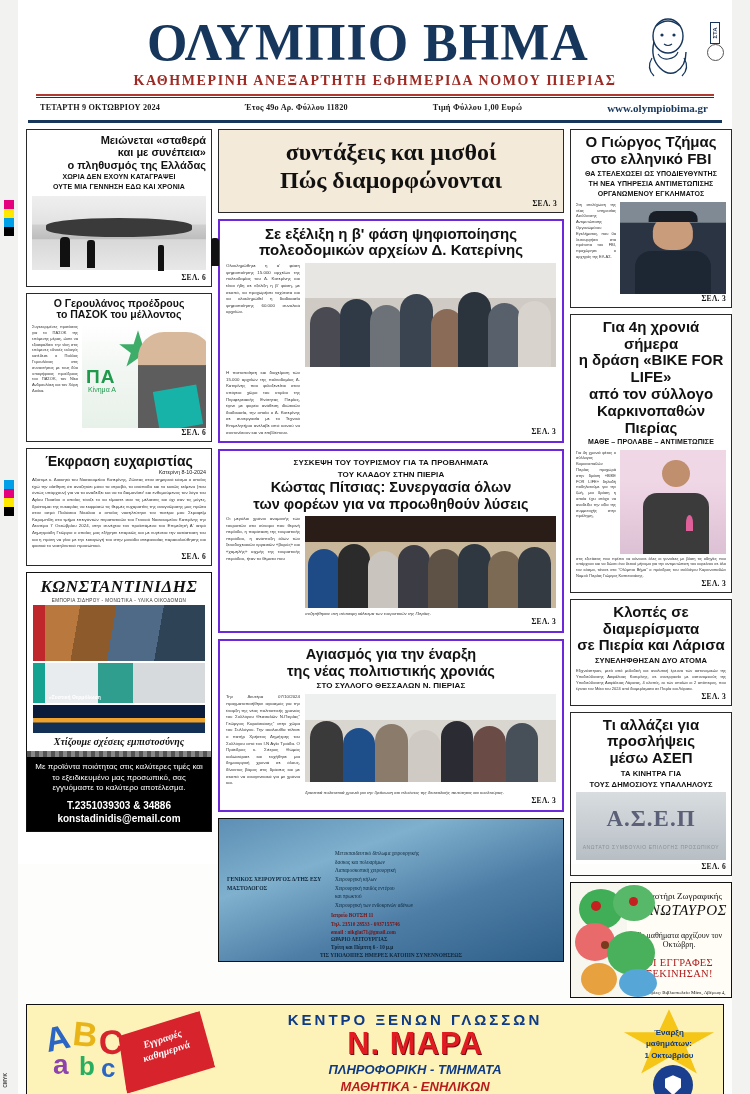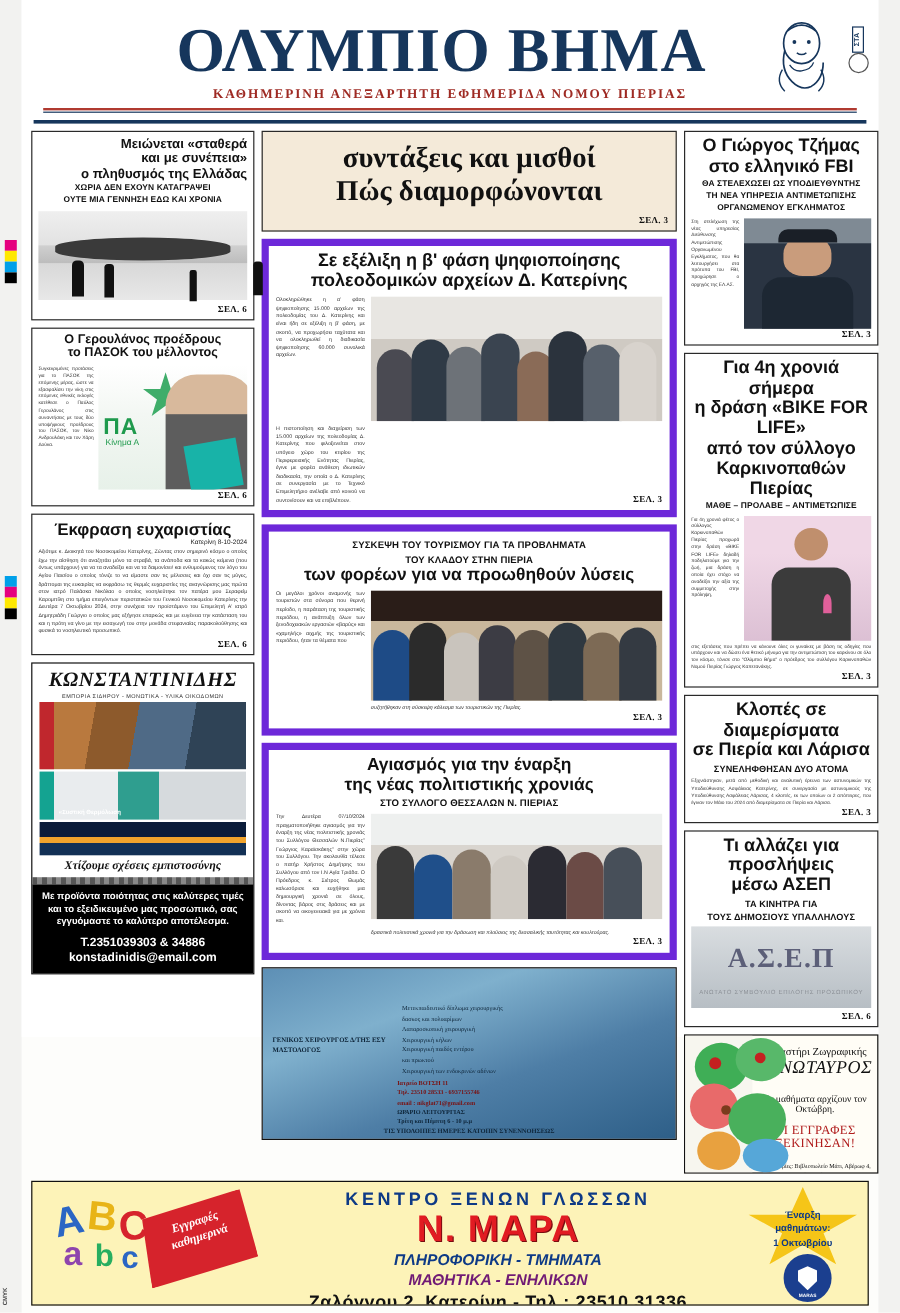--- a/index.html
+++ b/index.html
@@ -39,21 +39,21 @@
     font-weight: bold;
     font-size: 52px;
     letter-spacing: 1px;
     color: #16365c;
     line-height: 0.98;
     margin-left: -14px;
   }
   .masthead-sub {
     font-family: "Liberation Serif", serif;
     font-weight: bold;
-    font-size: 11px;
+    font-size: 14px;
     letter-spacing: 1.6px;
     color: #9e2a23;
     margin-top: 4px;
   }
   .masthead-rule {
     height: 2px; background: #b03a30; margin: 5px 10px 0 10px;
   }
   .masthead-rule2 { height: 1px; background: #16365c; margin: 1px 10px 0 10px; }
   .masthead-info {
     display: flex; justify-content: space-between; align-items: center;
@@ -214,42 +214,42 @@
     text-align: center; font-family: "Liberation Serif", serif;
     font-style: italic; font-weight: bold; font-size: 10px; color: #111;
     padding: 3px 0 4px 0;
   }
   .ad-kon-strip { height: 6px; background: repeating-linear-gradient(90deg,#555 0 4px,#888 4px 8px); }
   .ad-kon-body {
     background: #000; color: #fff; text-align: center;
     padding: 5px 4px 7px 4px;
   }
   .ad-kon-body .t1 {
-    font-family: "Liberation Sans", sans-serif; font-weight: bold;
+    font-family: "Liberation Sans", sans-serif; font-weight: normal;
     font-size: 8px; line-height: 1.35;
   }
   .ad-kon-body .t2 {
     font-family: "Liberation Sans", sans-serif; font-weight: bold;
     font-size: 10px; margin-top: 6px;
   }
   .ad-kon-body .t3 {
     font-family: "Liberation Sans", sans-serif; font-weight: bold;
     font-size: 10px; margin-top: 2px;
   }
   
   .lead-box {
     background: #f4ead9; border: 1px solid #2a2a2a;
     padding: 8px 6px 4px 6px; text-align: center;
   }
   .lead-box .t {
     font-family: "Liberation Serif", serif; font-weight: bold;
     font-size: 24px; color: #111; line-height: 1.18;
   }
   .lead-box .sel { margin-top: 4px; }
-  .c-art { border: 6px solid #6d28d9; padding: 5px 6px; }
+  .c-art { border: 2px solid #6d28d9; padding: 5px 6px; }
   .c-art .hl { font-size: 15px; }
   .c-art .hl2 { font-size: 14.5px; }
   .art-flow { display: flex; gap: 5px; margin-top: 4px; }
   .art-col { width: 74px; }
   .art-photo { flex: 1; position: relative; overflow: hidden; }
   .crowd {
     position:absolute; left:0; right:0; bottom:0; top:0;
     background: linear-gradient(180deg,#e8e6e2 0 34%, #cfcac3 34% 100%);
   }
   .crowd i {
@@ -393,21 +393,21 @@
     font-family:"Liberation Sans", sans-serif; font-weight:bold;
     font-size:31px; color:#e11b22; letter-spacing:1px; line-height:1.05;
     text-shadow: 1px 1px 0 #7a0c10;
   }
   .banner .m3 {
     font-family:"Liberation Sans", sans-serif; font-weight:bold; font-style:italic;
     font-size:13px; color:#0e3a86; margin-top:1px;
   }
   .banner .m4 {
     font-family:"Liberation Sans", sans-serif; font-weight:bold; font-style:italic;
-    font-size:13px; color:#701a75; margin-top:2px;
+    font-size:13px; color:#b91c1c; margin-top:2px;
   }
   .banner .m5 {
     font-family:"Liberation Sans", sans-serif; font-weight:bold;
     font-size:15px; color:#111; margin-top:3px; letter-spacing:.5px;
   }
   .banner .star {
     position:absolute; right:6px; top:4px; width:96px; height:70px;
     background:#f5c518;
     clip-path: polygon(50% 0,61% 33%,97% 33%,68% 55%,79% 92%,50% 69%,21% 92%,32% 55%,3% 33%,39% 33%);
   }
@@ -477,20 +477,26 @@
       </svg>
 
       <div class="badge-col">
         <div class="b1">ΣΤΑ</div>
         <div class="round-stamp"></div>
       </div>
 
       <div class="masthead-rule"></div>
       <div class="masthead-rule2"></div>
 
+      <div class="masthead-info">
+        <span>ΤΕΤΑΡΤΗ 9 ΟΚΤΩΒΡΙΟΥ 2024</span>
+        <span>Έτος 49ο Αρ. Φύλλου 11820</span>
+        <span>Τιμή Φύλλου 1,00 Ευρώ</span>
+        <span class="site">www.olympiobima.gr</span>
+      </div>
       <div class="top-rule"></div>
     </div>
 
     <div class="grid">
 
       <div class="col">
 
         <div class="block lc-demog">
           <div class="hl-lead">Μειώνεται «σταθερά</div>
           <div class="hl-lead">και με συνέπεια»</div>
@@ -575,20 +581,21 @@
           </div>
           <div class="caption-row">
             <div class="c1 body-txt">Η πιστοποίηση και διαχείριση των 15.000 αρχείων της πολεοδομίας Δ. Κατερίνης που φιλοξενείται στον υπόγειο χώρο του κτιρίου της Περιφερειακής Ενότητας Πιερίας, έγινε με φορέα ανάθεση ιδιωτικών διαδικασία, την οποία ο Δ. Κατερίνης σε συνεργασία με το Τεχνικό Επιμελητήριο ανέλαβε από κοινού να συντονίσουν και να επιβλέπουν.</div>
             <div class="c2 sel">ΣΕΛ. 3</div>
           </div>
         </div>
 
         <div class="c-art">
           <div class="kicker" style="font-size:8px">ΣΥΣΚΕΨΗ ΤΟΥ ΤΟΥΡΙΣΜΟΥ ΓΙΑ ΤΑ ΠΡΟΒΛΗΜΑΤΑ</div>
           <div class="kicker" style="font-size:8px">ΤΟΥ ΚΛΑΔΟΥ ΣΤΗΝ ΠΙΕΡΙΑ</div>
+          <div class="hl-lead hl2">Κώστας Πίτσιας: Συνεργασία όλων</div>
           <div class="hl-lead hl2">των φορέων για να προωθηθούν λύσεις</div>
           <div class="art-flow">
             <div class="art-col body-txt">Οι μεγάλοι χρόνοι αναμονής των τουριστών στα σύνορα που θερινή περίοδο, η παράταση της τουριστικής περιόδου, η ανάπτυξη όλων των ξενοδοχειακών εργασιών «βαρύς» και «χαμηλής» αιχμής της τουριστικής περιόδου, ήταν τα θέματα που</div>
             <div class="art-photo" style="height:92px">
               <div class="crowd" style="background:linear-gradient(180deg,#2a1d18 0 28%,#c9b79c 28% 100%)">
                 <i style="left:1%;background:#1e4b86;height:64%"></i>
                 <i style="left:13%;background:#2b2b2b;height:70%"></i>
                 <i style="left:25%;background:#c9c4bd;height:62%"></i>
                 <i style="left:37%;background:#3c3c44;height:68%"></i>
                 <i style="left:49%;background:#5e5246;height:64%"></i>

